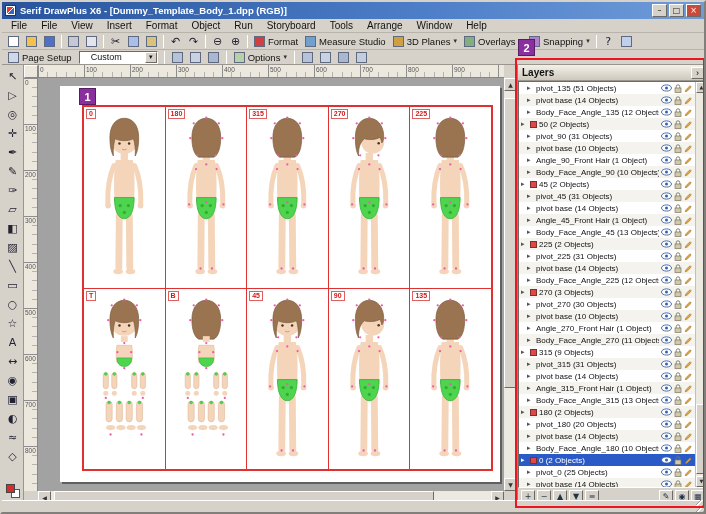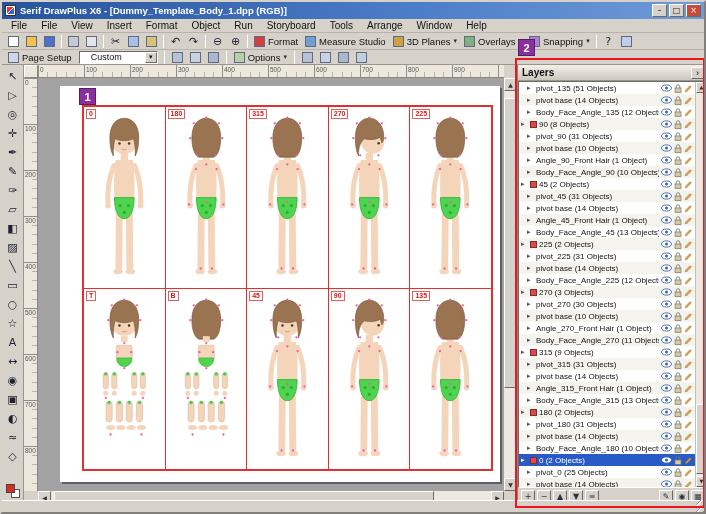--- a/index.html
+++ b/index.html
@@ -845,21 +845,21 @@
                 <span class="ri">
                   <svg width="9" height="9" viewBox="0 0 9 9">
                     <path d="M1.2 7.8 L1.8 5.9 L6 1.7 L7.3 3 L3.1 7.2 Z" fill="#e8a33d" stroke="#8a6520" stroke-width="0.5"></path>
                   </svg>
                 </span>
               </span>
             </div>
             <div class="layer-row">
               <span class="expander g">▸</span>
               <span class="swatch"></span>
-              <span class="layer-name">90 (8 Objects)</span>
+              <span class="layer-name">50 (2 Objects)</span>
               <span class="row-icons">
                 <span class="ri">
                   <svg width="11" height="8" viewBox="0 0 11 8">
                     <ellipse cx="5.5" cy="4" rx="5" ry="3.1" fill="#fff" stroke="#3a62a8" stroke-width="0.9"></ellipse>
                     <circle cx="5.5" cy="4" r="1.5" fill="#3a62a8"></circle>
                   </svg>
                 </span>
                 <span class="ri">
                   <svg width="8" height="9" viewBox="0 0 8 9">
                     <path d="M2.2 4 V2.6 A1.8 1.8 0 0 1 5.8 2.6 V4" fill="none" stroke="#7a7560" stroke-width="0.9"></path>
@@ -1425,21 +1425,21 @@
                 </span>
                 <span class="ri">
                   <svg width="9" height="9" viewBox="0 0 9 9">
                     <path d="M1.2 7.8 L1.8 5.9 L6 1.7 L7.3 3 L3.1 7.2 Z" fill="#e8a33d" stroke="#8a6520" stroke-width="0.5"></path>
                   </svg>
                 </span>
               </span>
             </div>
             <div class="layer-row">
               <span class="expander g" style="margin-left: 6px;">▸</span>
-              <span class="layer-name">pivot_180 (31 Objects)</span>
+              <span class="layer-name">pivot_180 (20 Objects)</span>
               <span class="row-icons">
                 <span class="ri">
                   <svg width="11" height="8" viewBox="0 0 11 8">
                     <ellipse cx="5.5" cy="4" rx="5" ry="3.1" fill="#fff" stroke="#3a62a8" stroke-width="0.9"></ellipse>
                     <circle cx="5.5" cy="4" r="1.5" fill="#3a62a8"></circle>
                   </svg>
                 </span>
                 <span class="ri">
                   <svg width="8" height="9" viewBox="0 0 8 9">
                     <path d="M2.2 4 V2.6 A1.8 1.8 0 0 1 5.8 2.6 V4" fill="none" stroke="#7a7560" stroke-width="0.9"></path>

